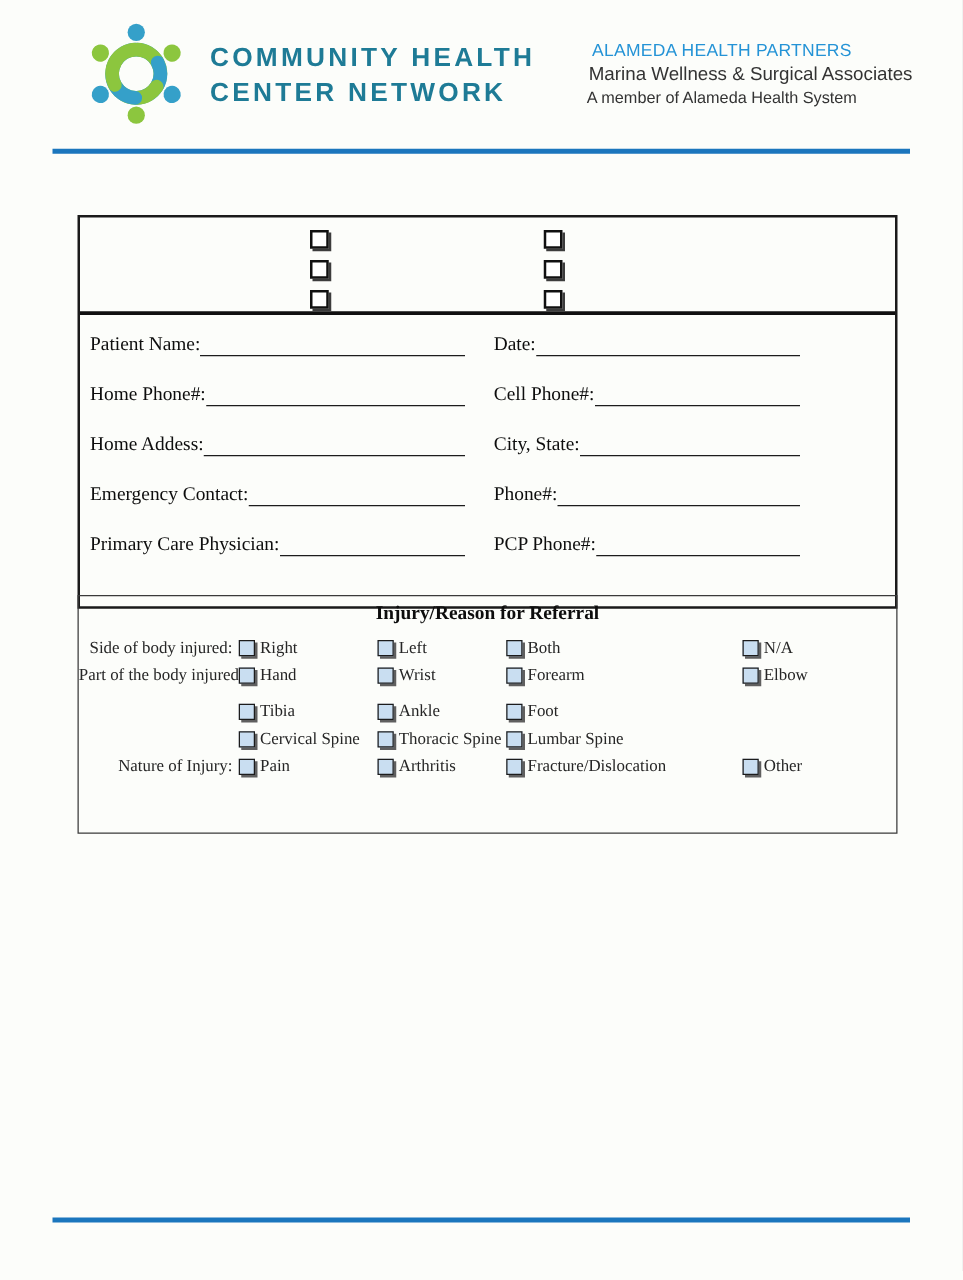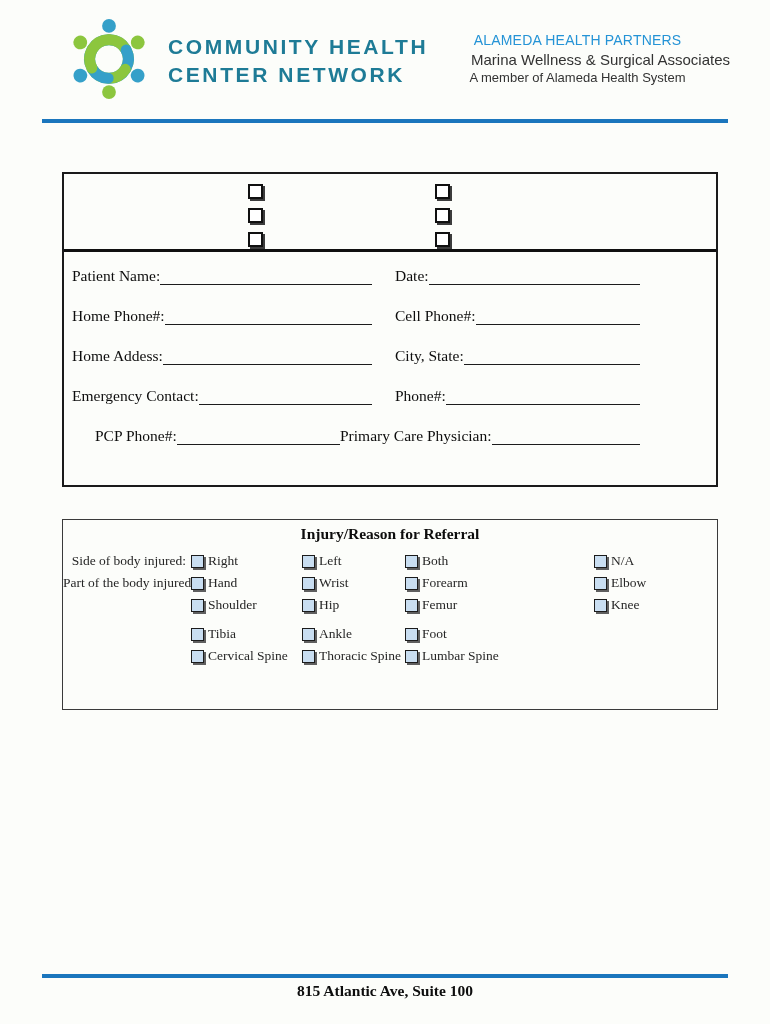--- a/index.html
+++ b/index.html
@@ -41,21 +41,21 @@
   }
   .p-rows{padding:14px 0 0 8px;}
   .p-row{display:flex;height:40px;align-items:flex-start;}
   .fgroup{display:flex;align-items:flex-end;}
   .fgroup.left{width:300px;}
   .fgroup.right{width:245px;margin-left:23px;}
   .flabel{font-size:15.5px;color:#0d0d0d;white-space:nowrap;line-height:19px;}
   .fline{flex:1;height:15px;border-bottom:1.5px solid #1c1c1c;}
   
   .box2{
-    position:absolute;left:62px;top:519px;width:656px;height:191px;
+    position:absolute;left:62px;top:476px;width:656px;height:191px;
     border:1.5px solid #3a3a3a;box-sizing:border-box;
   }
   .box2-title{margin-top:5px;text-align:center;font-weight:bold;font-size:15.5px;color:#0d0d0d;}
   .i-rows{margin-top:7px;}
   .i-row{display:grid;grid-template-columns:128px 111px 103px 189px 1fr;height:22px;align-items:center;}
   .i-row.gap{margin-top:7px;}
   .i-label{font-size:13.5px;color:#262626;text-align:right;padding-right:5px;white-space:nowrap;}
   .i-opt{display:flex;align-items:center;gap:4px;text-align:right;}
   .cb-blue{
     width:11px;height:11px;flex:0 0 auto;background:var(--checkbox-blue);
@@ -163,26 +163,26 @@
           <div class="fgroup left">
             <span class="flabel">Emergency Contact:</span>
             <span class="fline"></span>
           </div>
           <div class="fgroup right">
             <span class="flabel">Phone#:</span>
             <span class="fline"></span>
           </div>
         </div>
         <div class="p-row">
+          <div class="fgroup left">
+            <span class="flabel">Primary Care Physician:</span>
+            <span class="fline"></span>
+          </div>
           <div class="fgroup right">
             <span class="flabel">PCP Phone#:</span>
-            <span class="fline"></span>
-          </div>
-          <div class="fgroup left">
-            <span class="flabel">Primary Care Physician:</span>
             <span class="fline"></span>
           </div>
         </div>
       </div>
   </div>
 
   <div class="box2">
     <div class="box2-title">Injury/Reason for Referral</div>
     <div class="i-rows">
         <div class="i-row">
@@ -216,39 +216,20 @@
           </div>
           <div class="i-opt">
             <span class="cb-blue"></span>
             <span class="i-opt-label">Forearm</span>
           </div>
           <div class="i-opt">
             <span class="cb-blue"></span>
             <span class="i-opt-label">Elbow</span>
           </div>
         </div>
-        <div class="i-row">
-          <div class="i-label"></div>
-          <div class="i-opt">
-            <span class="cb-blue"></span>
-            <span class="i-opt-label">Shoulder</span>
-          </div>
-          <div class="i-opt">
-            <span class="cb-blue"></span>
-            <span class="i-opt-label">Hip</span>
-          </div>
-          <div class="i-opt">
-            <span class="cb-blue"></span>
-            <span class="i-opt-label">Femur</span>
-          </div>
-          <div class="i-opt">
-            <span class="cb-blue"></span>
-            <span class="i-opt-label">Knee</span>
-          </div>
-        </div>
         <div class="i-row gap">
           <div class="i-label"></div>
           <div class="i-opt">
             <span class="cb-blue"></span>
             <span class="i-opt-label">Tibia</span>
           </div>
           <div class="i-opt">
             <span class="cb-blue"></span>
             <span class="i-opt-label">Ankle</span>
           </div>
@@ -265,21 +246,39 @@
           </div>
           <div class="i-opt">
             <span class="cb-blue"></span>
             <span class="i-opt-label">Thoracic Spine</span>
           </div>
           <div class="i-opt">
             <span class="cb-blue"></span>
             <span class="i-opt-label">Lumbar Spine</span>
           </div>
         </div>
+        <div class="i-row">
+          <div class="i-label">Nature of Injury:</div>
+          <div class="i-opt">
+            <span class="cb-blue"></span>
+            <span class="i-opt-label">Pain</span>
+          </div>
+          <div class="i-opt">
+            <span class="cb-blue"></span>
+            <span class="i-opt-label">Arthritis</span>
+          </div>
+          <div class="i-opt">
+            <span class="cb-blue"></span>
+            <span class="i-opt-label">Fracture/Dislocation</span>
+          </div>
+          <div class="i-opt">
+            <span class="cb-blue"></span>
+            <span class="i-opt-label">Other</span>
+          </div>
+        </div>
       </div>
   </div>
 
   <div class="rule rule-bottom"></div>
   <div class="footer-text">
-    <div>815 Atlantic Ave, Suite 100</div>
   </div>
 
 </div>
 
 </body></html>

